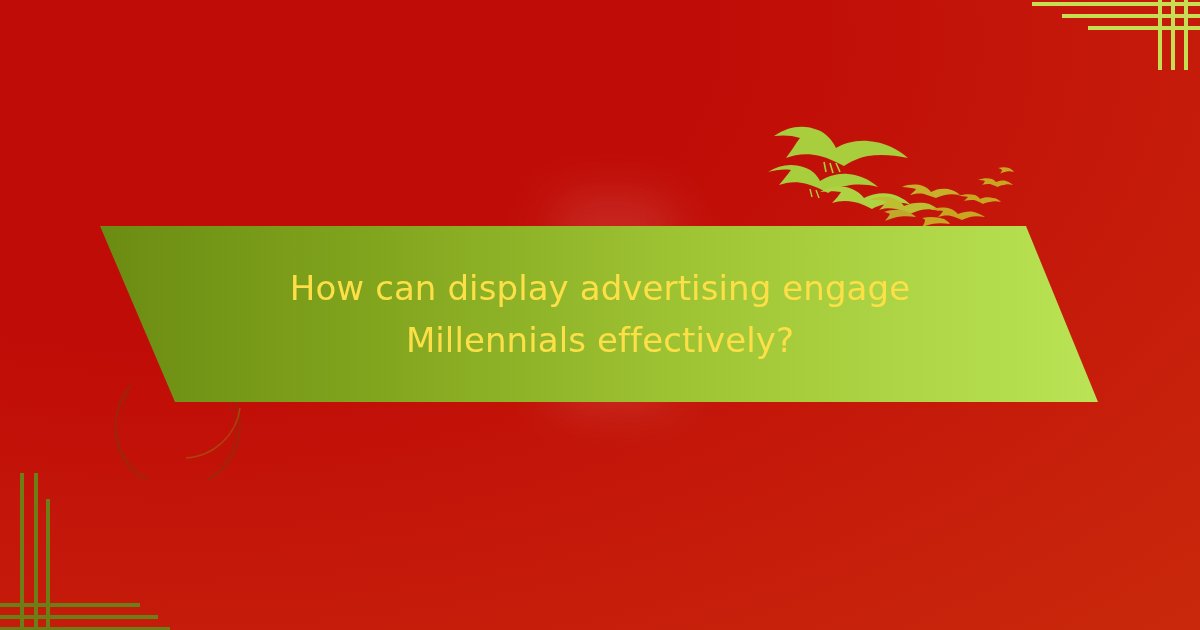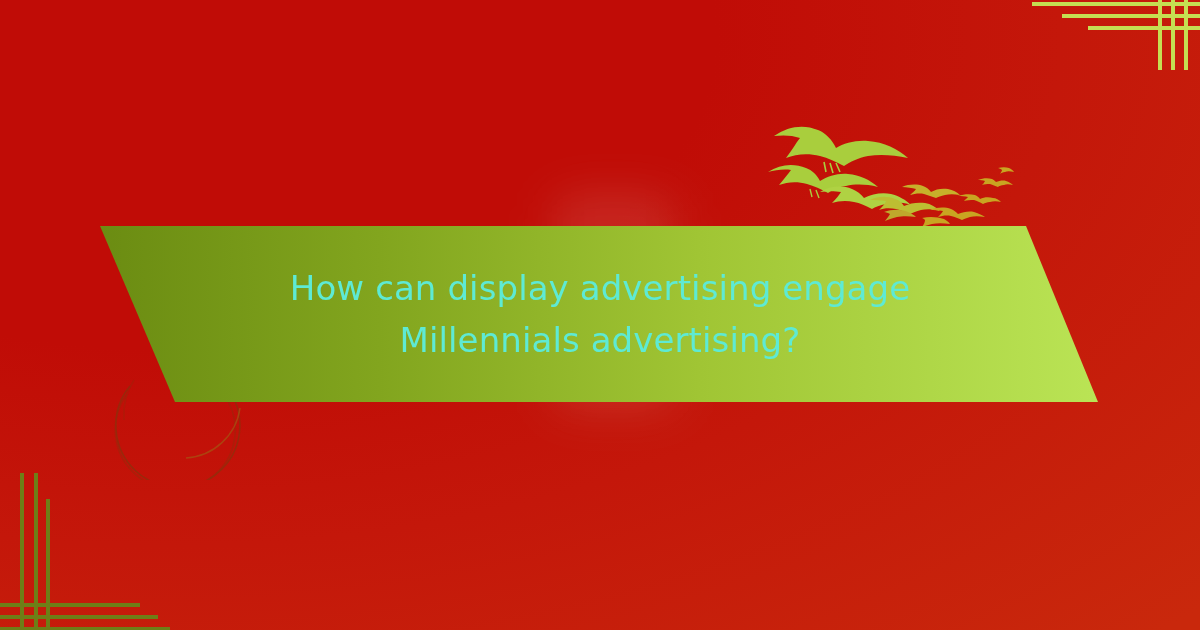--- a/index.html
+++ b/index.html
@@ -99,21 +99,21 @@
     top: 226px;
     width: 840px;
     height: 176px;
     display: flex;
     flex-direction: column;
     align-items: center;
     justify-content: center;
     gap: 8px;
   }
   .headline-line {
-    color: #5eead4;
+    color: #fde047;
     font-size: 34px;
     line-height: 44px;
     font-weight: 400;
     letter-spacing: 0.1px;
     text-align: center;
     white-space: nowrap;
     font-family: "DejaVu Sans", sans-serif;
   }
 </style>
 </head>
@@ -205,16 +205,16 @@
         <stop offset="28%" stop-color="#82A51E"></stop>
         <stop offset="60%" stop-color="#A0C534"></stop>
         <stop offset="100%" stop-color="#BAE455"></stop>
       </linearGradient>
     </defs>
     <polygon points="100,0 1026,0 1098,176 175,176" fill="url(#bannerGrad)"></polygon>
   </svg>
 
   <div class="banner-text-layer">
     <div class="headline-line">How can display advertising engage</div>
-    <div class="headline-line">Millennials advertising?</div>
+    <div class="headline-line">Millennials effectively?</div>
   </div>
 
 </div>
 
 </body></html>

